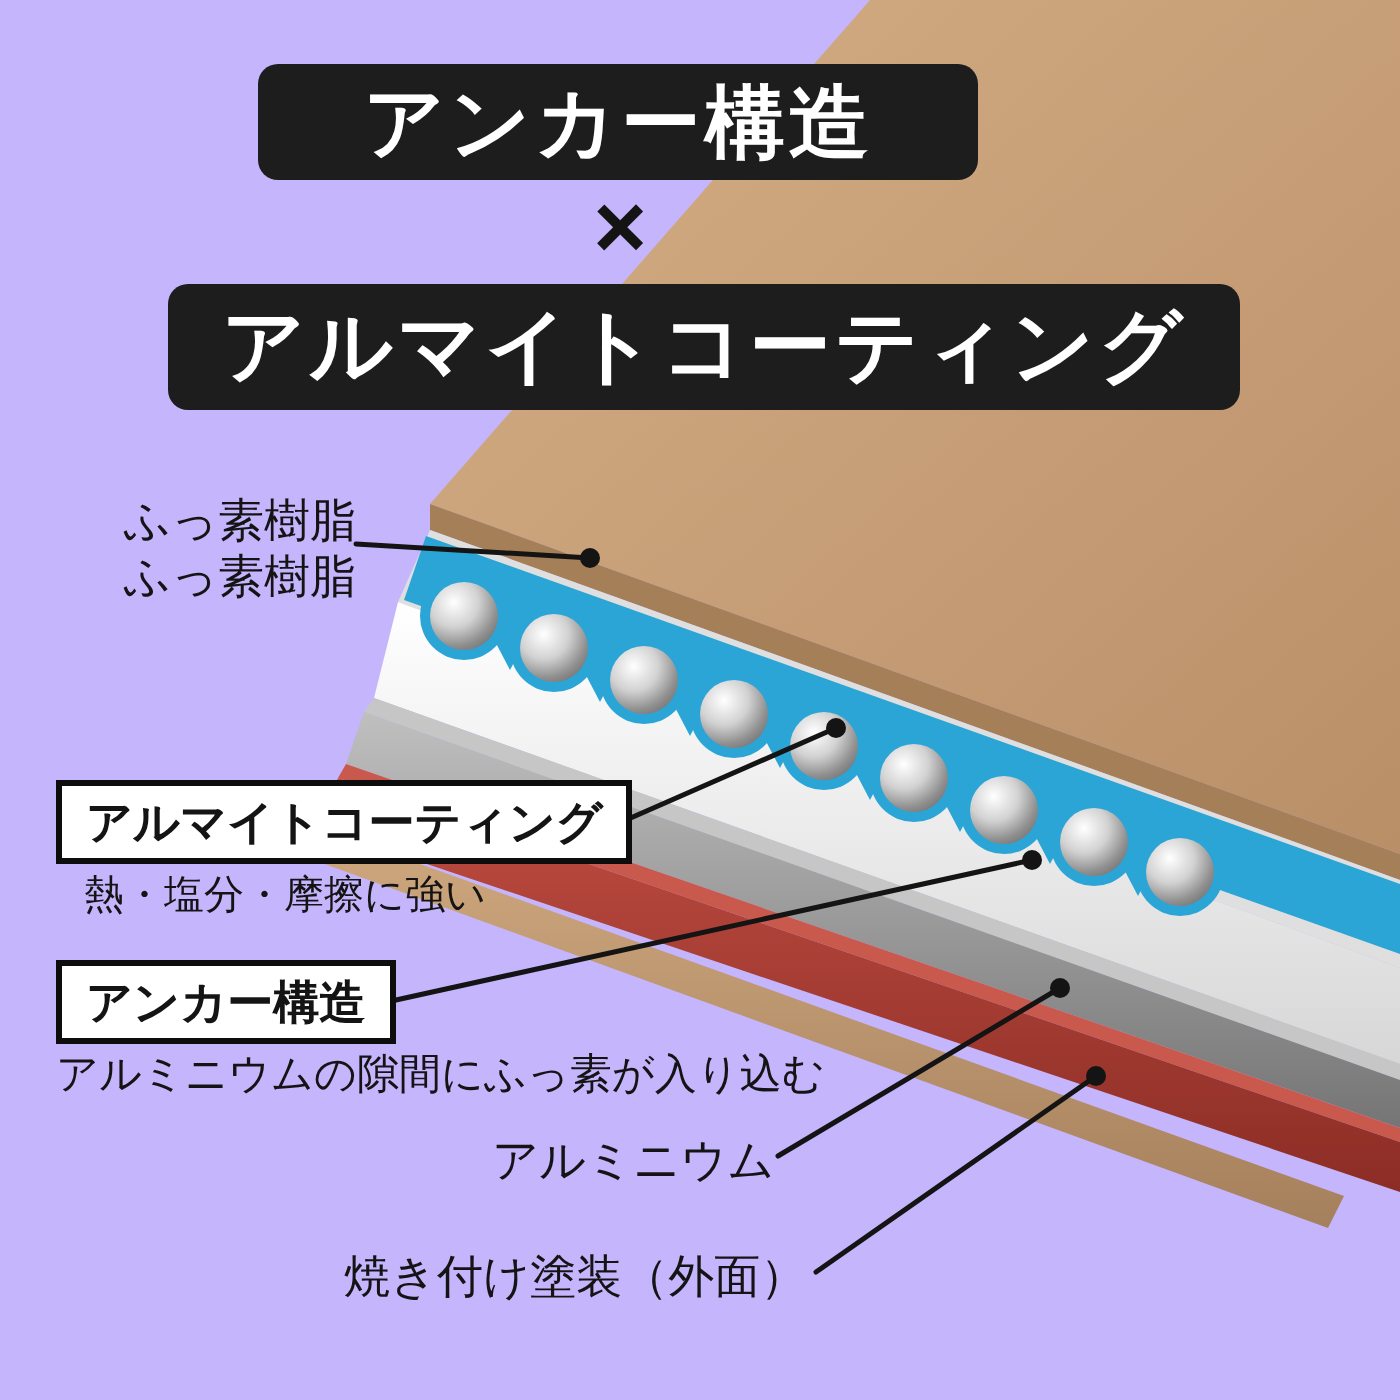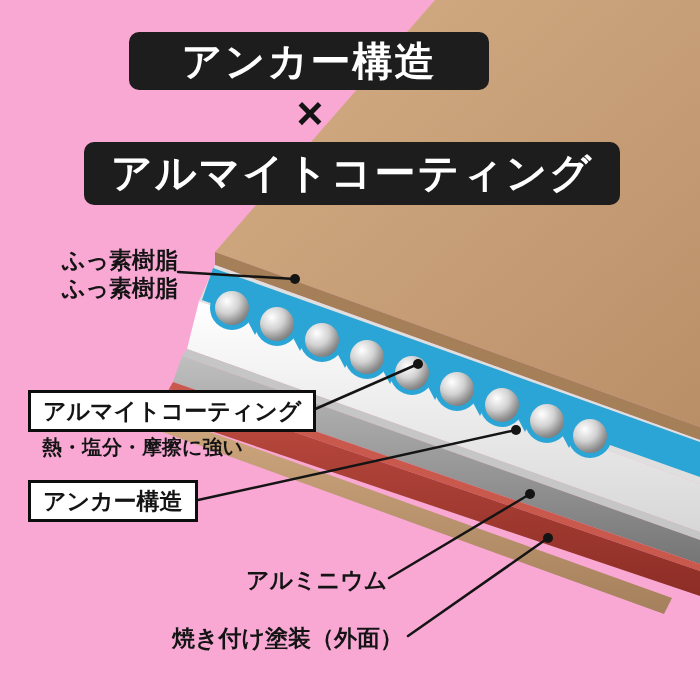--- a/index.html
+++ b/index.html
@@ -1,32 +1,32 @@
 <!DOCTYPE html>
 <html><head>
 <meta charset="utf-8">
 <style>
   html,body{margin:0;padding:0;background:#fff;}
   #stage{
-    position:relative;width:700px;height:700px;background:#f9a8d4;overflow:hidden;
+    position:relative;width:700px;height:700px;background:#c4b5fd;overflow:hidden;
     font-family:"Liberation Sans","DejaVu Sans",sans-serif;color:#111;
   }
   #diagram{position:absolute;left:0;top:0;z-index:1;}
   .banner{
     position:absolute;z-index:3;background:#1d1d1d;color:#fff;border-radius:10px;
     display:flex;align-items:center;justify-content:center;
     font-weight:bold;letter-spacing:2px;
   }
   #banner-top{left:129px;top:32px;width:360px;height:58px;font-size:40px;}
   #banner-bottom{left:84px;top:142px;width:536px;height:63px;font-size:41px;}
   #separator{
     position:absolute;z-index:3;left:280px;top:86px;width:60px;height:54px;
     font-size:46px;font-weight:bold;text-align:center;line-height:54px;color:#141414;
   }
-  .lbl{position:absolute;z-index:2;font-weight:bold;color:#141414;white-space:nowrap;}
+  .lbl{position:absolute;z-index:2;font-weight:normal;color:#141414;white-space:nowrap;}
   #label-fluorine{left:30px;top:246px;width:148px;text-align:right;font-size:23px;line-height:28px;}
   .boxed{
     position:absolute;z-index:2;background:#fff;border:3px solid #0d0d0d;
     font-weight:bold;color:#141414;font-size:23px;line-height:28px;
     padding:4px 12px;white-space:nowrap;
   }
   #box-alumite{left:28px;top:390px;}
   #desc-alumite{left:30px;top:434px;font-size:20px;margin-left:12px;}
   #box-anchor{left:28px;top:480px;}
   #desc-anchor{left:28px;top:523px;font-size:21px;}
@@ -183,17 +183,18 @@
 
   <div class="lbl" id="label-fluorine">
     <div>ふっ素樹脂</div>
     <div>ふっ素樹脂</div>
   </div>
 
   <div class="boxed" id="box-alumite">アルマイトコーティング</div>
   <div class="lbl" id="desc-alumite">熱・塩分・摩擦に強い</div>
 
   <div class="boxed" id="box-anchor">アンカー構造</div>
+  <div class="lbl" id="desc-anchor">アルミニウムの隙間にふっ素が入り込む</div>
 
   <div class="lbl" id="label-aluminum">アルミニウム</div>
   <div class="lbl" id="label-baked">焼き付け塗装（外面）</div>
 
 </div>
 
 </body></html>

